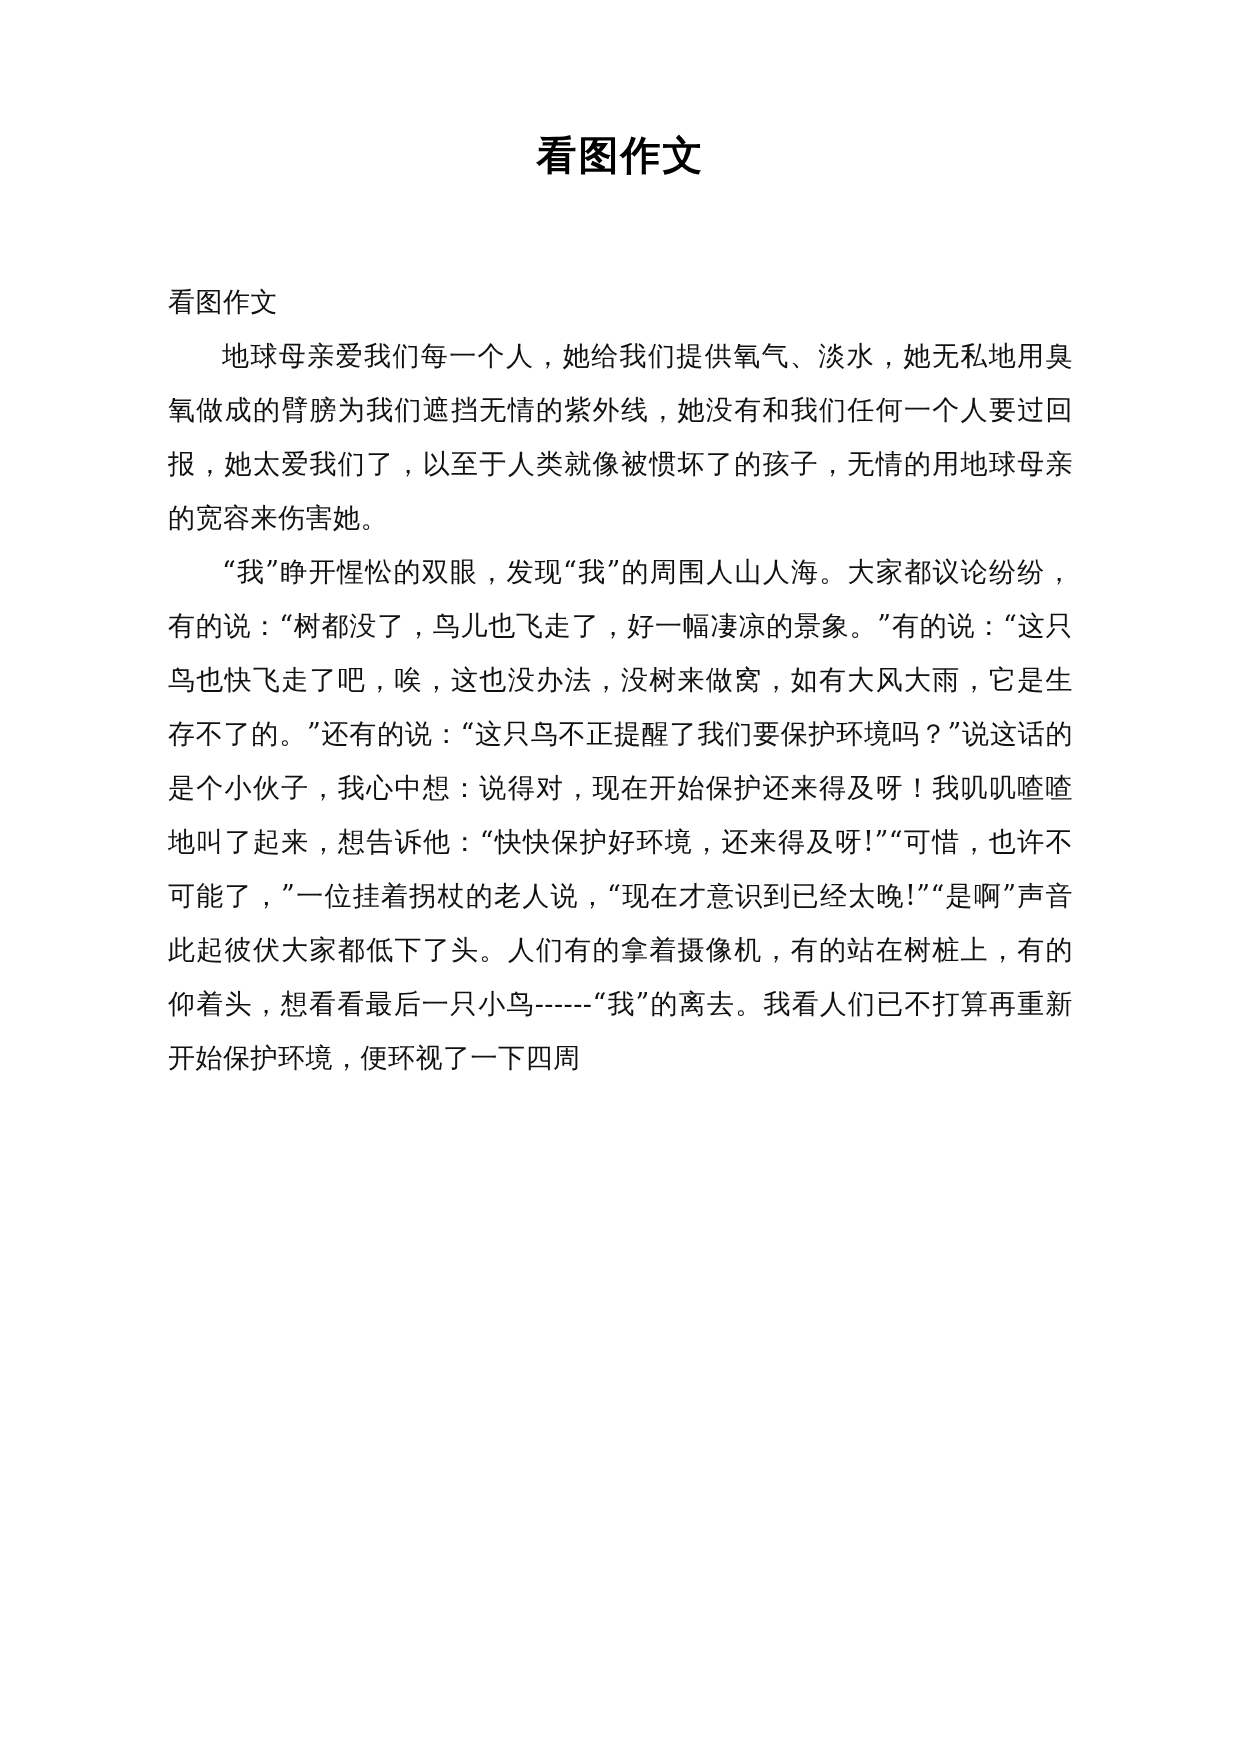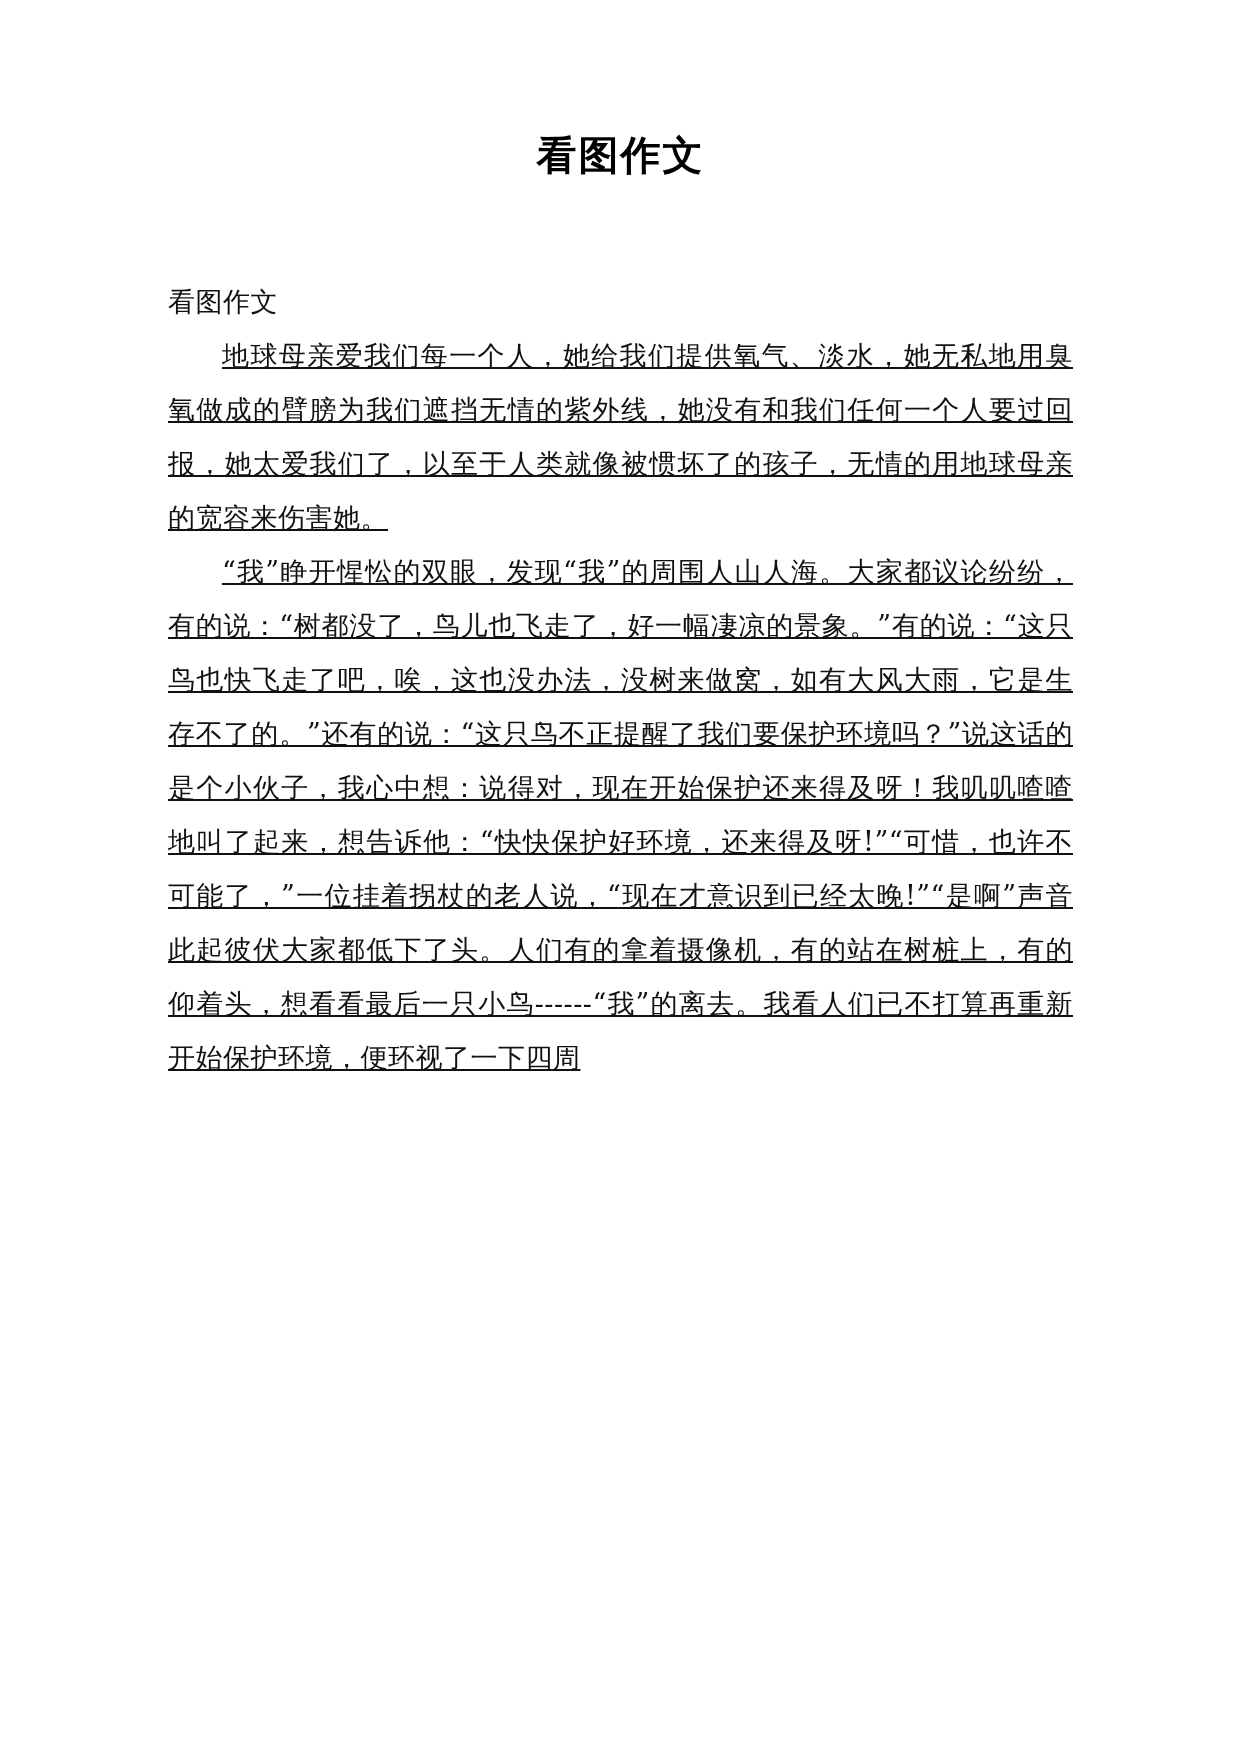--- a/index.html
+++ b/index.html
@@ -43,21 +43,20 @@
     font-size: 27px;
     line-height: 54px;
     text-align: justify;
     text-justify: inter-ideograph;
     margin: 0;
     letter-spacing: 0.5px;
     color: #111;
   }
   .para.indent {
     text-indent: 2em;
-    text-decoration: underline;
   }
 </style>
 </head>
 <body>
 
 <div class="page">
   <div class="content">
 
     <h1 class="doc-title">看图作文</h1>
 

